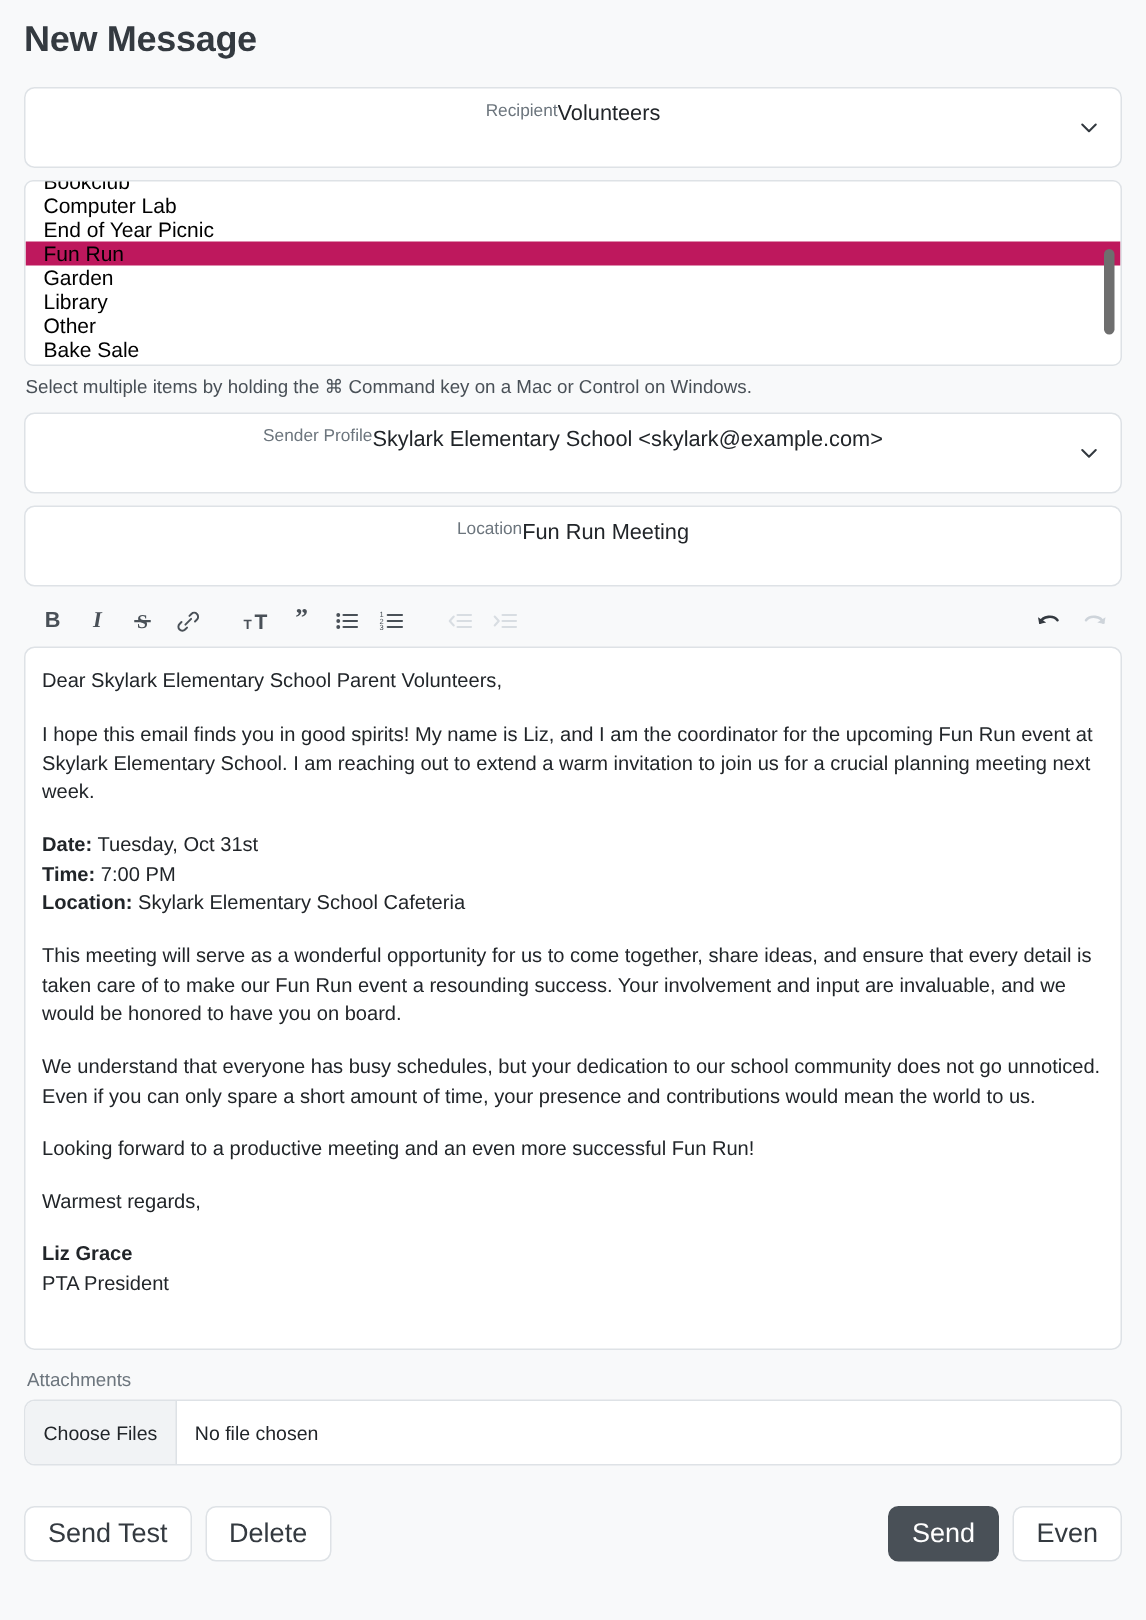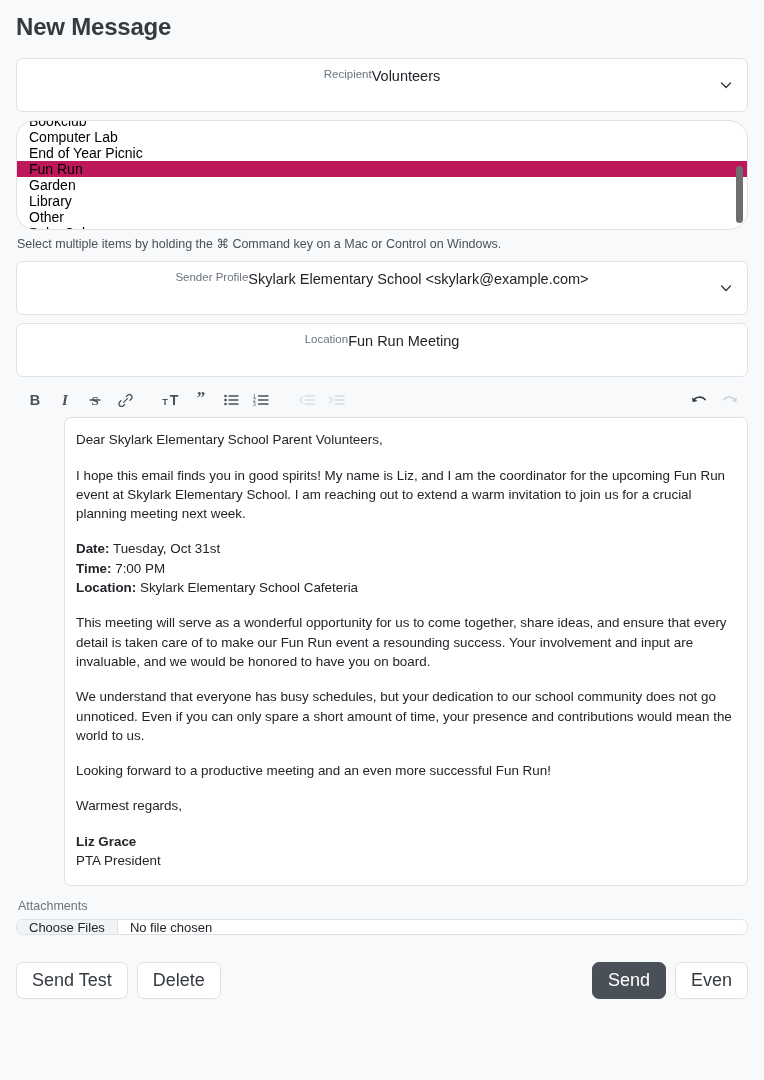--- a/index.html
+++ b/index.html
@@ -62,22 +62,22 @@
   }
   .chevron svg { display: block; }
 
   .gap-8 { height: 8px; }
 
   
   .listbox-wrap {
     position: relative;
     background: #ffffff;
     border: 1px solid #dee2e6;
-    border-radius: 19px;
-    height: 110px;
+    border-radius: 6px;
+    height: 124px;
     overflow: hidden;
   }
   .listbox-inner {
     position: absolute;
     left: 0; right: 0;
     top: -8px;
     padding: 0 0 0 0;
   }
   .lb-item {
     font-size: 14px;
@@ -134,21 +134,20 @@
   .tb-text.ital { font-family: "Liberation Serif", serif; font-style: italic; font-weight: bold; font-size: 15px;}
 
   
   .editor {
     background: #ffffff;
     border: 1px solid #dee2e6;
     border-radius: 7px;
     padding: 12px 11px 14px 11px;
     height: 469px;
     overflow: hidden;
-    margin-left: 48px;
   }
   .editor p {
     margin: 0 0 16px 0;
     font-size: 13.4px;
     line-height: 19.3px;
     color: #212529;
   }
   .editor p.tight { margin-bottom: 0; }
   .editor p.block { margin-bottom: 16px; }
   .editor b { font-weight: bold; }
@@ -158,21 +157,21 @@
     font-size: 12.5px;
     color: #6c757d;
     padding: 13px 2px 6px 2px;
   }
   .file-input {
     display: flex;
     align-items: stretch;
     background: #ffffff;
     border: 1px solid #dee2e6;
     border-radius: 7px;
-    height: 16px;
+    height: 44px;
     overflow: hidden;
   }
   .file-btn {
     background: #f1f3f5;
     border-right: 1px solid #dee2e6;
     font-size: 13px;
     color: #212529;
     display: flex;
     align-items: center;
     padding: 0 12px;

